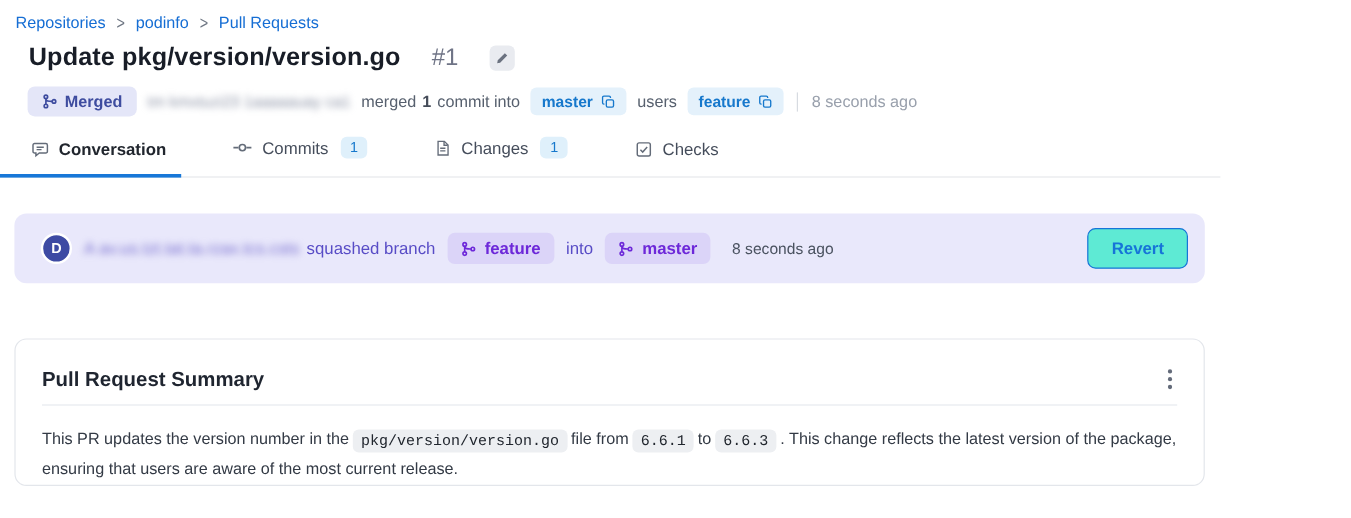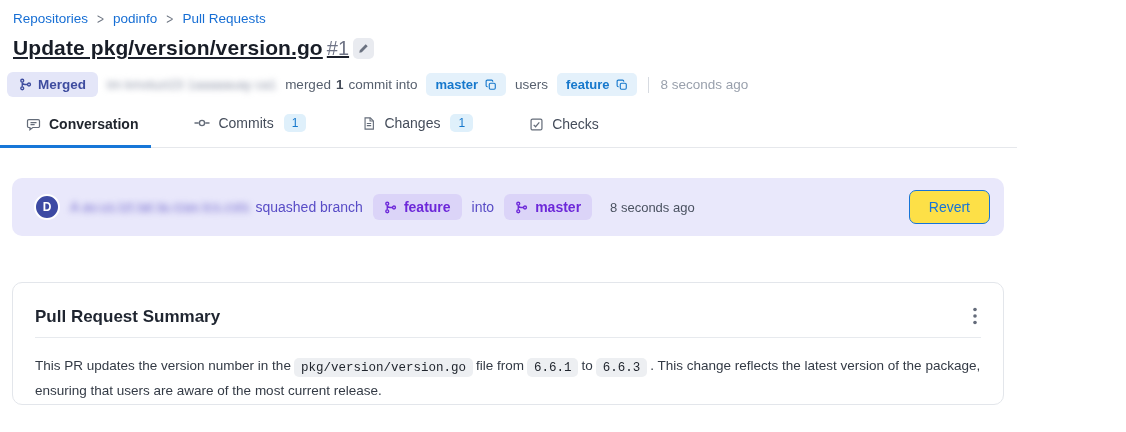--- a/index.html
+++ b/index.html
@@ -6,28 +6,28 @@
   html,body { width:1126px; height:432px; background:#ffffff; overflow:hidden;
               font-family:"Liberation Sans", sans-serif; color:#1b202b; }
   .page { width:1017px; height:432px; position:relative; }
 
   
   .breadcrumb { padding:11px 0 0 13px; font-size:13.5px; display:flex; align-items:center; gap:9px; }
   .breadcrumb a { color:#166ed4; text-decoration:none; cursor:pointer; }
   .crumb-sep { color:#6e7683; font-size:12px; transform:scaleY(1.25); }
 
   
-  .title-row { display:flex; align-items:center; gap:4px; padding-left:13px; margin-top:10px;text-decoration:underline; }
+  .title-row { display:flex; align-items:center; gap:26px; padding-left:24px; margin-top:10px; }
   .title-row h1 { font-size:21px; font-weight:700; color:#181d27; letter-spacing:.1px; }
   .pr-number { font-size:20px; color:#6f7486; font-weight:400; }
   .edit-btn { width:21px; height:21px; border:none; background:#e9ebf0; border-radius:5px;
               display:flex; align-items:center; justify-content:center; color:#6b7280; cursor:pointer; }
 
   
-  .meta-row { display:flex; align-items:center; gap:9px; padding-left:7px; margin-top:12px; font-size:13.5px; }
+  .meta-row { display:flex; align-items:center; gap:9px; padding-left:23px; margin-top:12px; font-size:13.5px; }
   .merged-badge { display:inline-flex; align-items:center; gap:6px; background:#e4e6f8; color:#3e4c9f;
                   font-weight:700; font-size:13.5px; padding:5px 12px; border-radius:6px; }
   .redacted { filter:blur(3px); user-select:none; }
   .redacted.gray { color:#8c93a6; font-size:13px; }
   .phrase { display:inline-flex; gap:5px; color:#57606e; }
   .phrase b { color:#454c59; }
   .chip-blue { display:inline-flex; align-items:center; gap:7px; background:#e4f1fb; color:#1678cc;
                font-weight:700; font-size:13px; padding:4px 9px; border-radius:5px; cursor:pointer; }
   .vdiv { width:1px; height:16px; background:#d7dbe1; margin:0 2px; }
   .time-muted { color:#99a0ac; font-size:13.5px; }
@@ -46,21 +46,21 @@
             display:flex; align-items:center; padding:0 14px 0 22px; gap:10px; }
   .avatar { width:26px; height:26px; border-radius:50%; background:#3d4aa3; border:2px solid #ffffff;
             color:#ffffff; font-size:12px; font-weight:700; display:flex; align-items:center;
             justify-content:center; cursor:pointer; flex:0 0 auto; }
   .redacted.purple { color:#7a71d0; font-size:14px; margin-right:-4px; }
   .banner-text { color:#584cc6; font-size:14px; }
   .chip-purple { display:inline-flex; align-items:center; gap:7px; background:#dbd4f8; color:#6d28d9;
                  font-weight:700; font-size:14px; padding:5px 11px; border-radius:6px; }
   .banner-time { color:#4a5260; font-size:13px; margin-left:8px; }
   .spacer { flex:1; }
-  .outline-btn { background:#fde047; border:1.5px solid #1674d8; color:#1674d8; font-weight:400;
+  .outline-btn { background:#5eead4; border:1.5px solid #1674d8; color:#1674d8; font-weight:700;
                  font-size:14px; font-family:"Liberation Sans", sans-serif; padding:8px 19px;
                  border-radius:7px; cursor:pointer; }
 
   
   .card { margin:46px 13px 0 12px; border:1px solid #e3e6eb; border-radius:10px;
           padding:24px 22px 2px 22px; background:#ffffff; }
   .card-header { display:flex; align-items:flex-start; justify-content:space-between;
                  border-bottom:1px solid #e7eaee; padding-bottom:10px; }
   .card-header h2 { font-size:17px; font-weight:700; color:#1f2530; }
   .kebab { border:none; background:transparent; color:#646b7a; cursor:pointer; padding:2px 4px;

